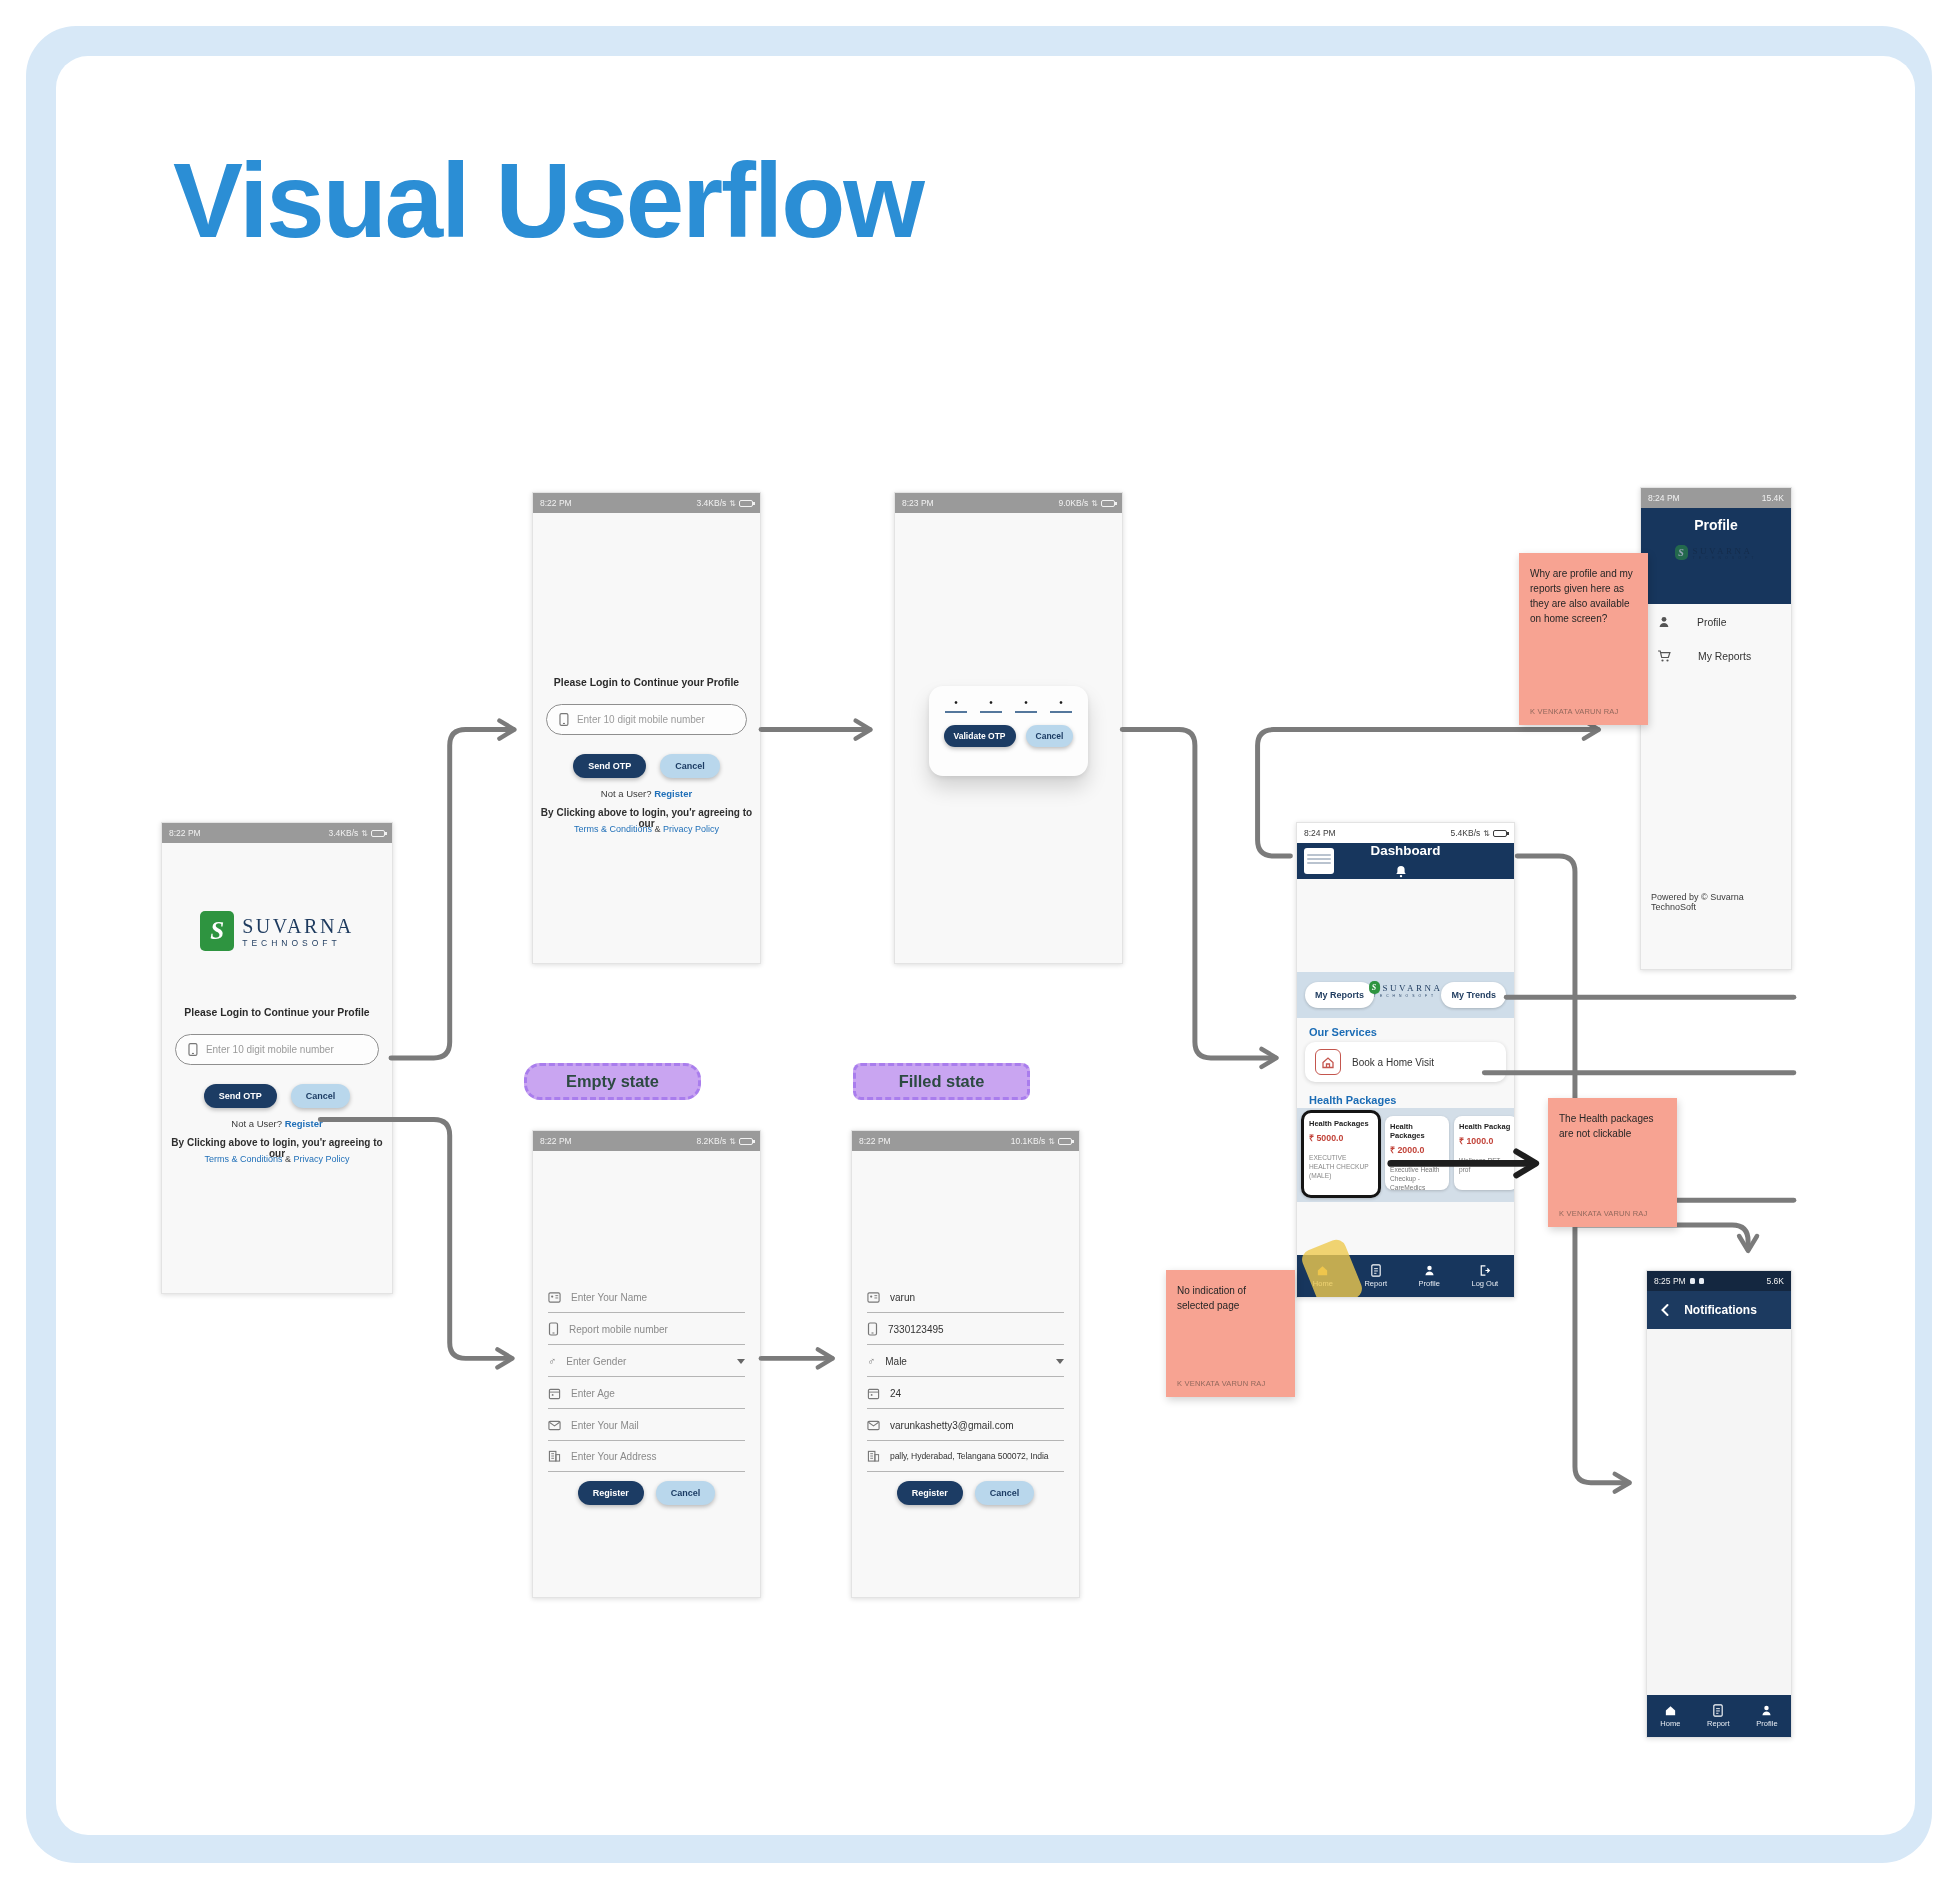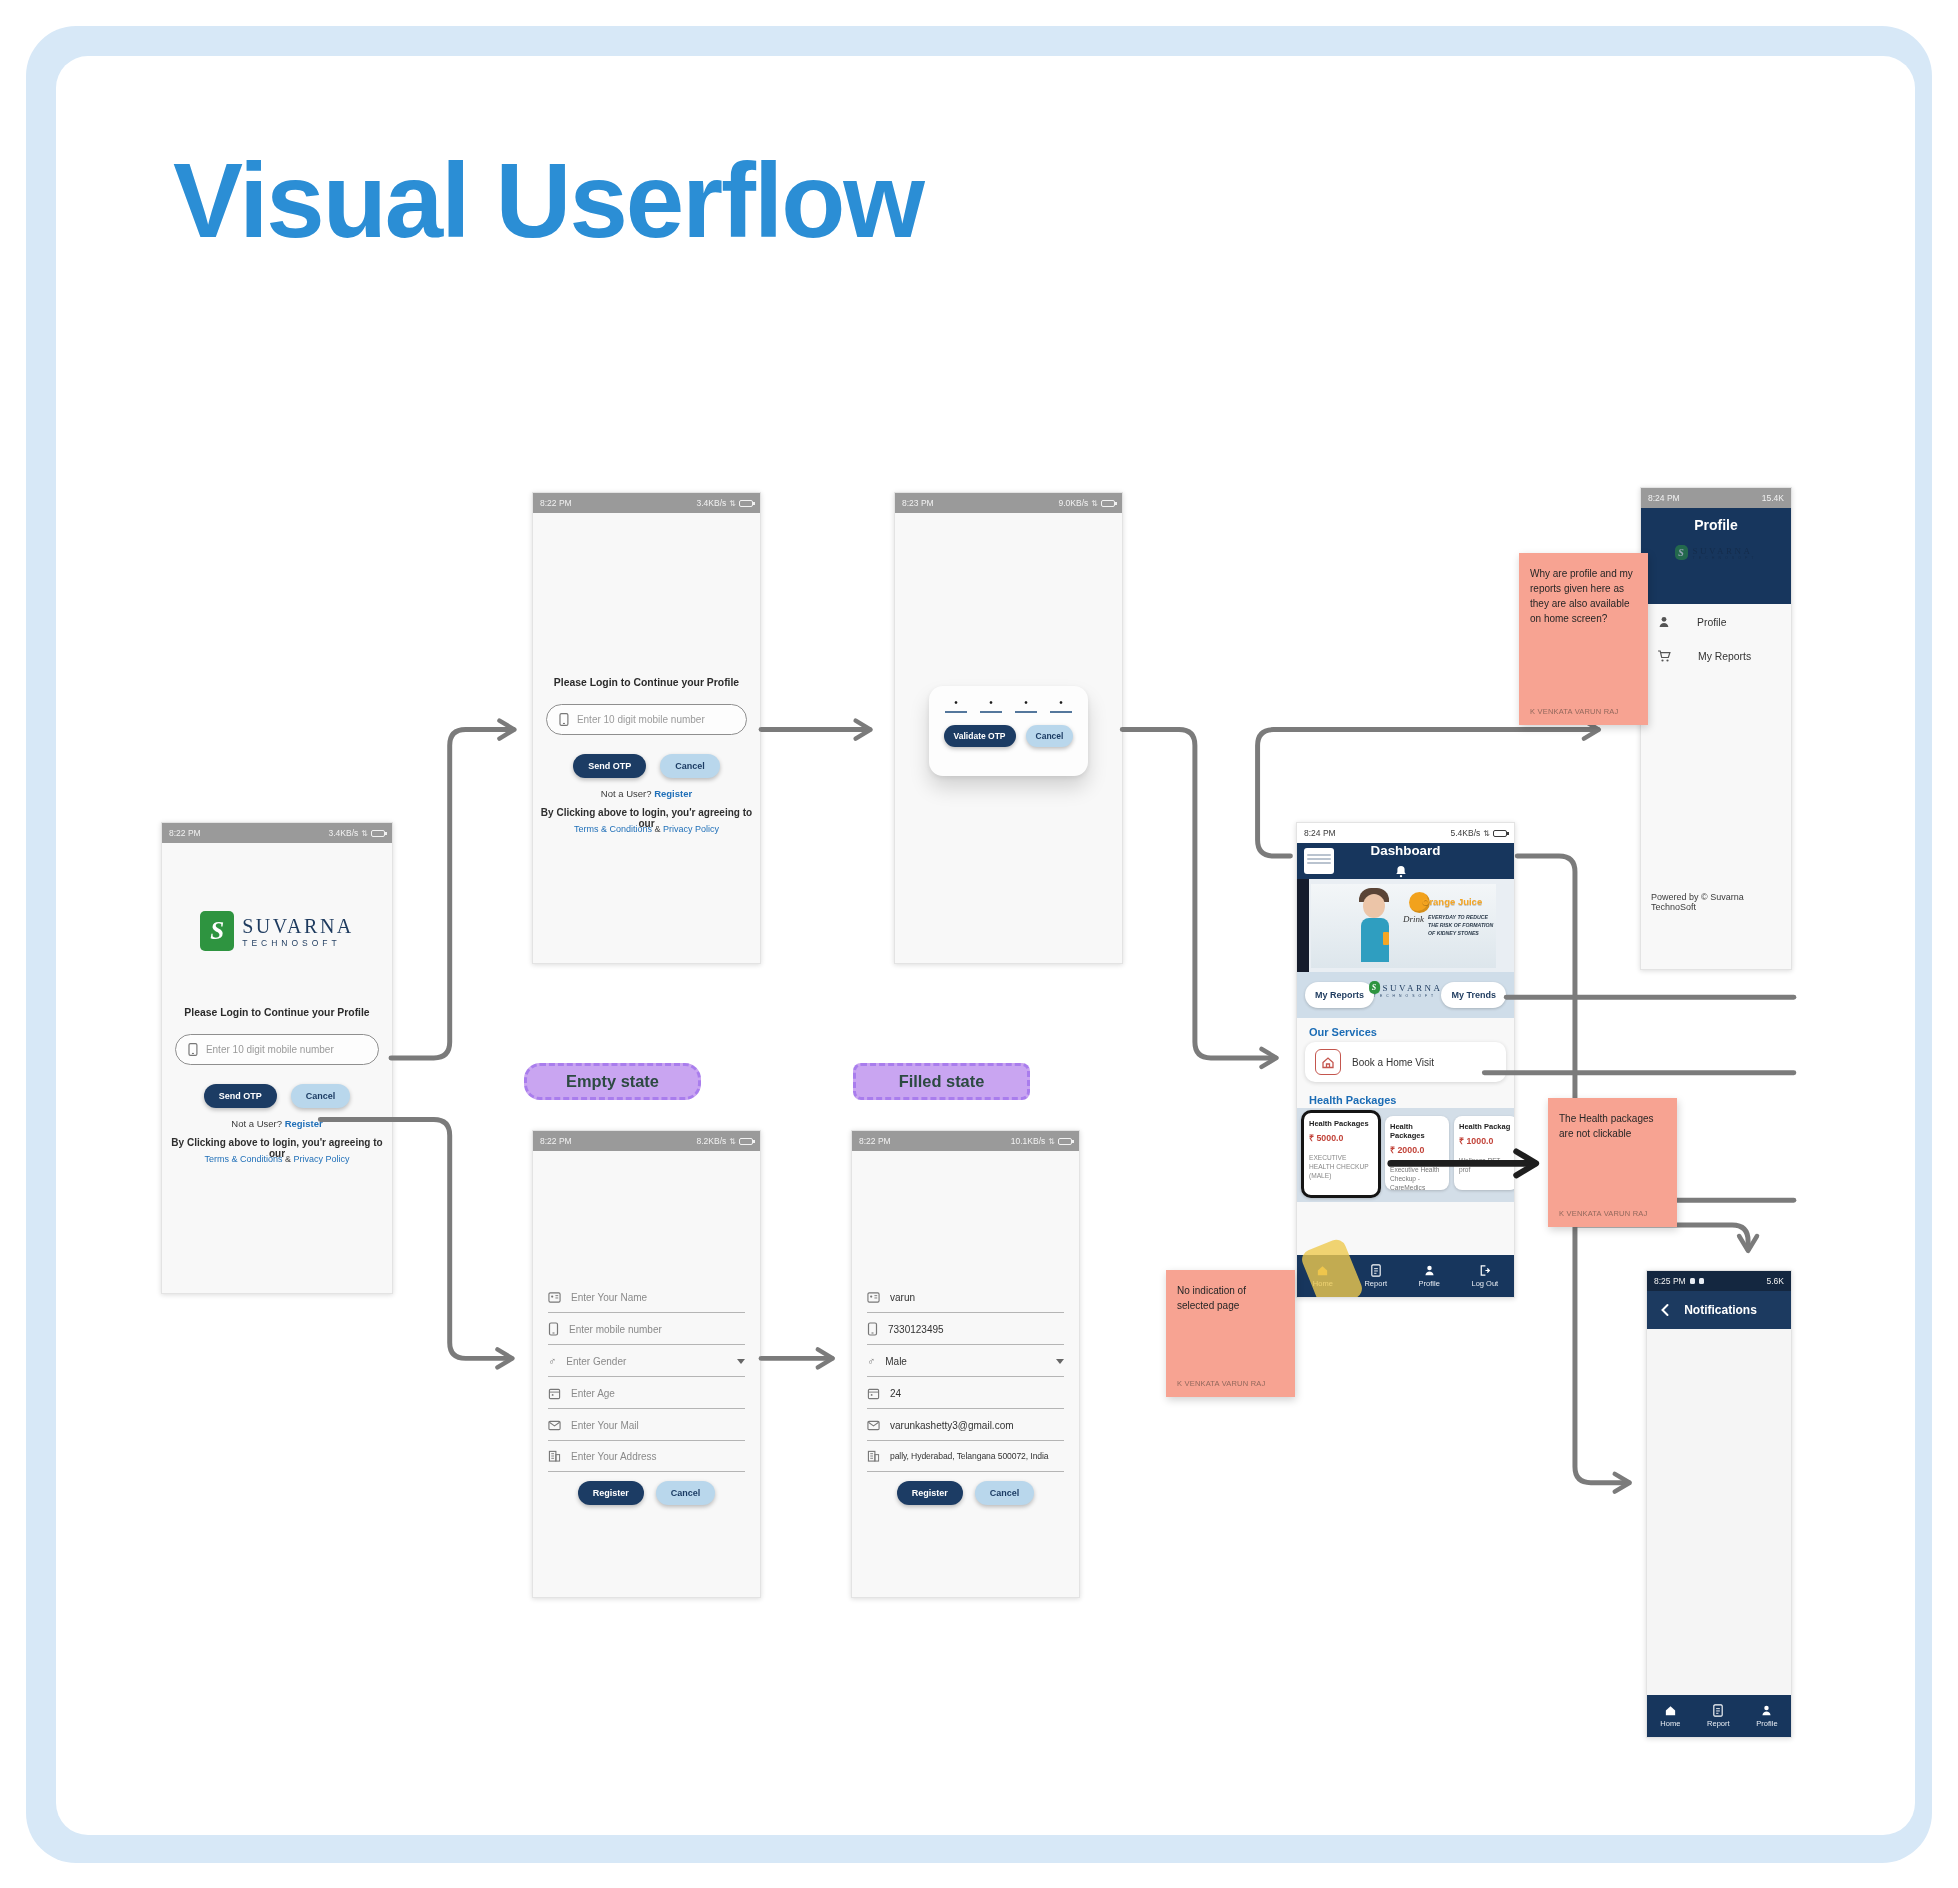--- a/index.html
+++ b/index.html
@@ -295,33 +295,20 @@
           <i></i>
           <i></i>
           <i></i>
         </div>
       <div class="d-title">Dashboard</div>
       <svg width="14" height="15" viewBox="0 0 14 14" style="margin-right:9px;">
           <path d="M7 1.5a3.6 3.6 0 0 1 3.6 3.6v2.6l1.1 1.8H2.3l1.1-1.8V5.1A3.6 3.6 0 0 1 7 1.5z" fill="#fff"></path>
           <circle cx="7" cy="11.6" r="1.2" fill="#fff"></circle>
         </svg>
     </div>
-    <div class="banner">
-      <div class="b-dark"></div>
-      <div class="b-photo">
-        <div class="b-hair"></div>
-          <div class="b-face"></div>
-          <div class="b-scarf"></div>
-          <div class="b-glass"></div>
-        <div class="b-orange"></div>
-        <div class="b-product">Orange Juice</div>
-        <div class="b-drink">Drink</div>
-        <div class="b-caption">EVERYDAY TO REDUCE THE RISK OF FORMATION OF KIDNEY STONES</div>
-      </div>
-    </div>
     <div class="d-band">
       <button class="pill-btn" style="left:8px;">My Reports</button>
       <div class="d-band-logo">
         <div style="display:flex;align-items:center;gap:3px;justify-content:center;">
           <div class="slogo" style="width:11px;height:13px;font-size:8px;">S</div>
           <span class="brand-name" style="font-size:9px;">SUVARNA</span>
         </div>
         <div class="brand-sub" style="font-size:3.4px;">TECHNOSOFT</div>
       </div>
       <button class="pill-btn" style="right:8px;">My Trends</button>
@@ -400,21 +387,21 @@
           <circle cx="4.5" cy="6" r="1.2" fill="#777"></circle>
           <path d="M8 5h3M8 7.5h3" stroke="#777" stroke-width="1"></path>
         </svg>
       <span class="ph">Enter Your Name</span>
     </div>
     <div class="frow" style="top:183px;">
       <svg width="11" height="14" viewBox="0 0 10 14">
           <rect x="1" y="1" width="8" height="12" rx="1.5" fill="none" stroke="#777" stroke-width="1.2"></rect>
           <path d="M4 11h2" stroke="#777" stroke-width="1.1"></path>
         </svg>
-      <span class="ph">Enter mobile number</span>
+      <span class="ph">Report mobile number</span>
     </div>
     <div class="frow" style="top:215px;">
       <span class="g-ic">♂</span>
       <span class="ph">Enter Gender</span>
       <span class="caret"></span>
     </div>
     <div class="frow" style="top:247px;">
       <svg width="13" height="13" viewBox="0 0 14 14">
           <rect x="1.5" y="2.5" width="11" height="10" rx="1.2" fill="none" stroke="#777" stroke-width="1.2"></rect>
           <path d="M1.5 5.5h11" stroke="#777" stroke-width="1"></path>

